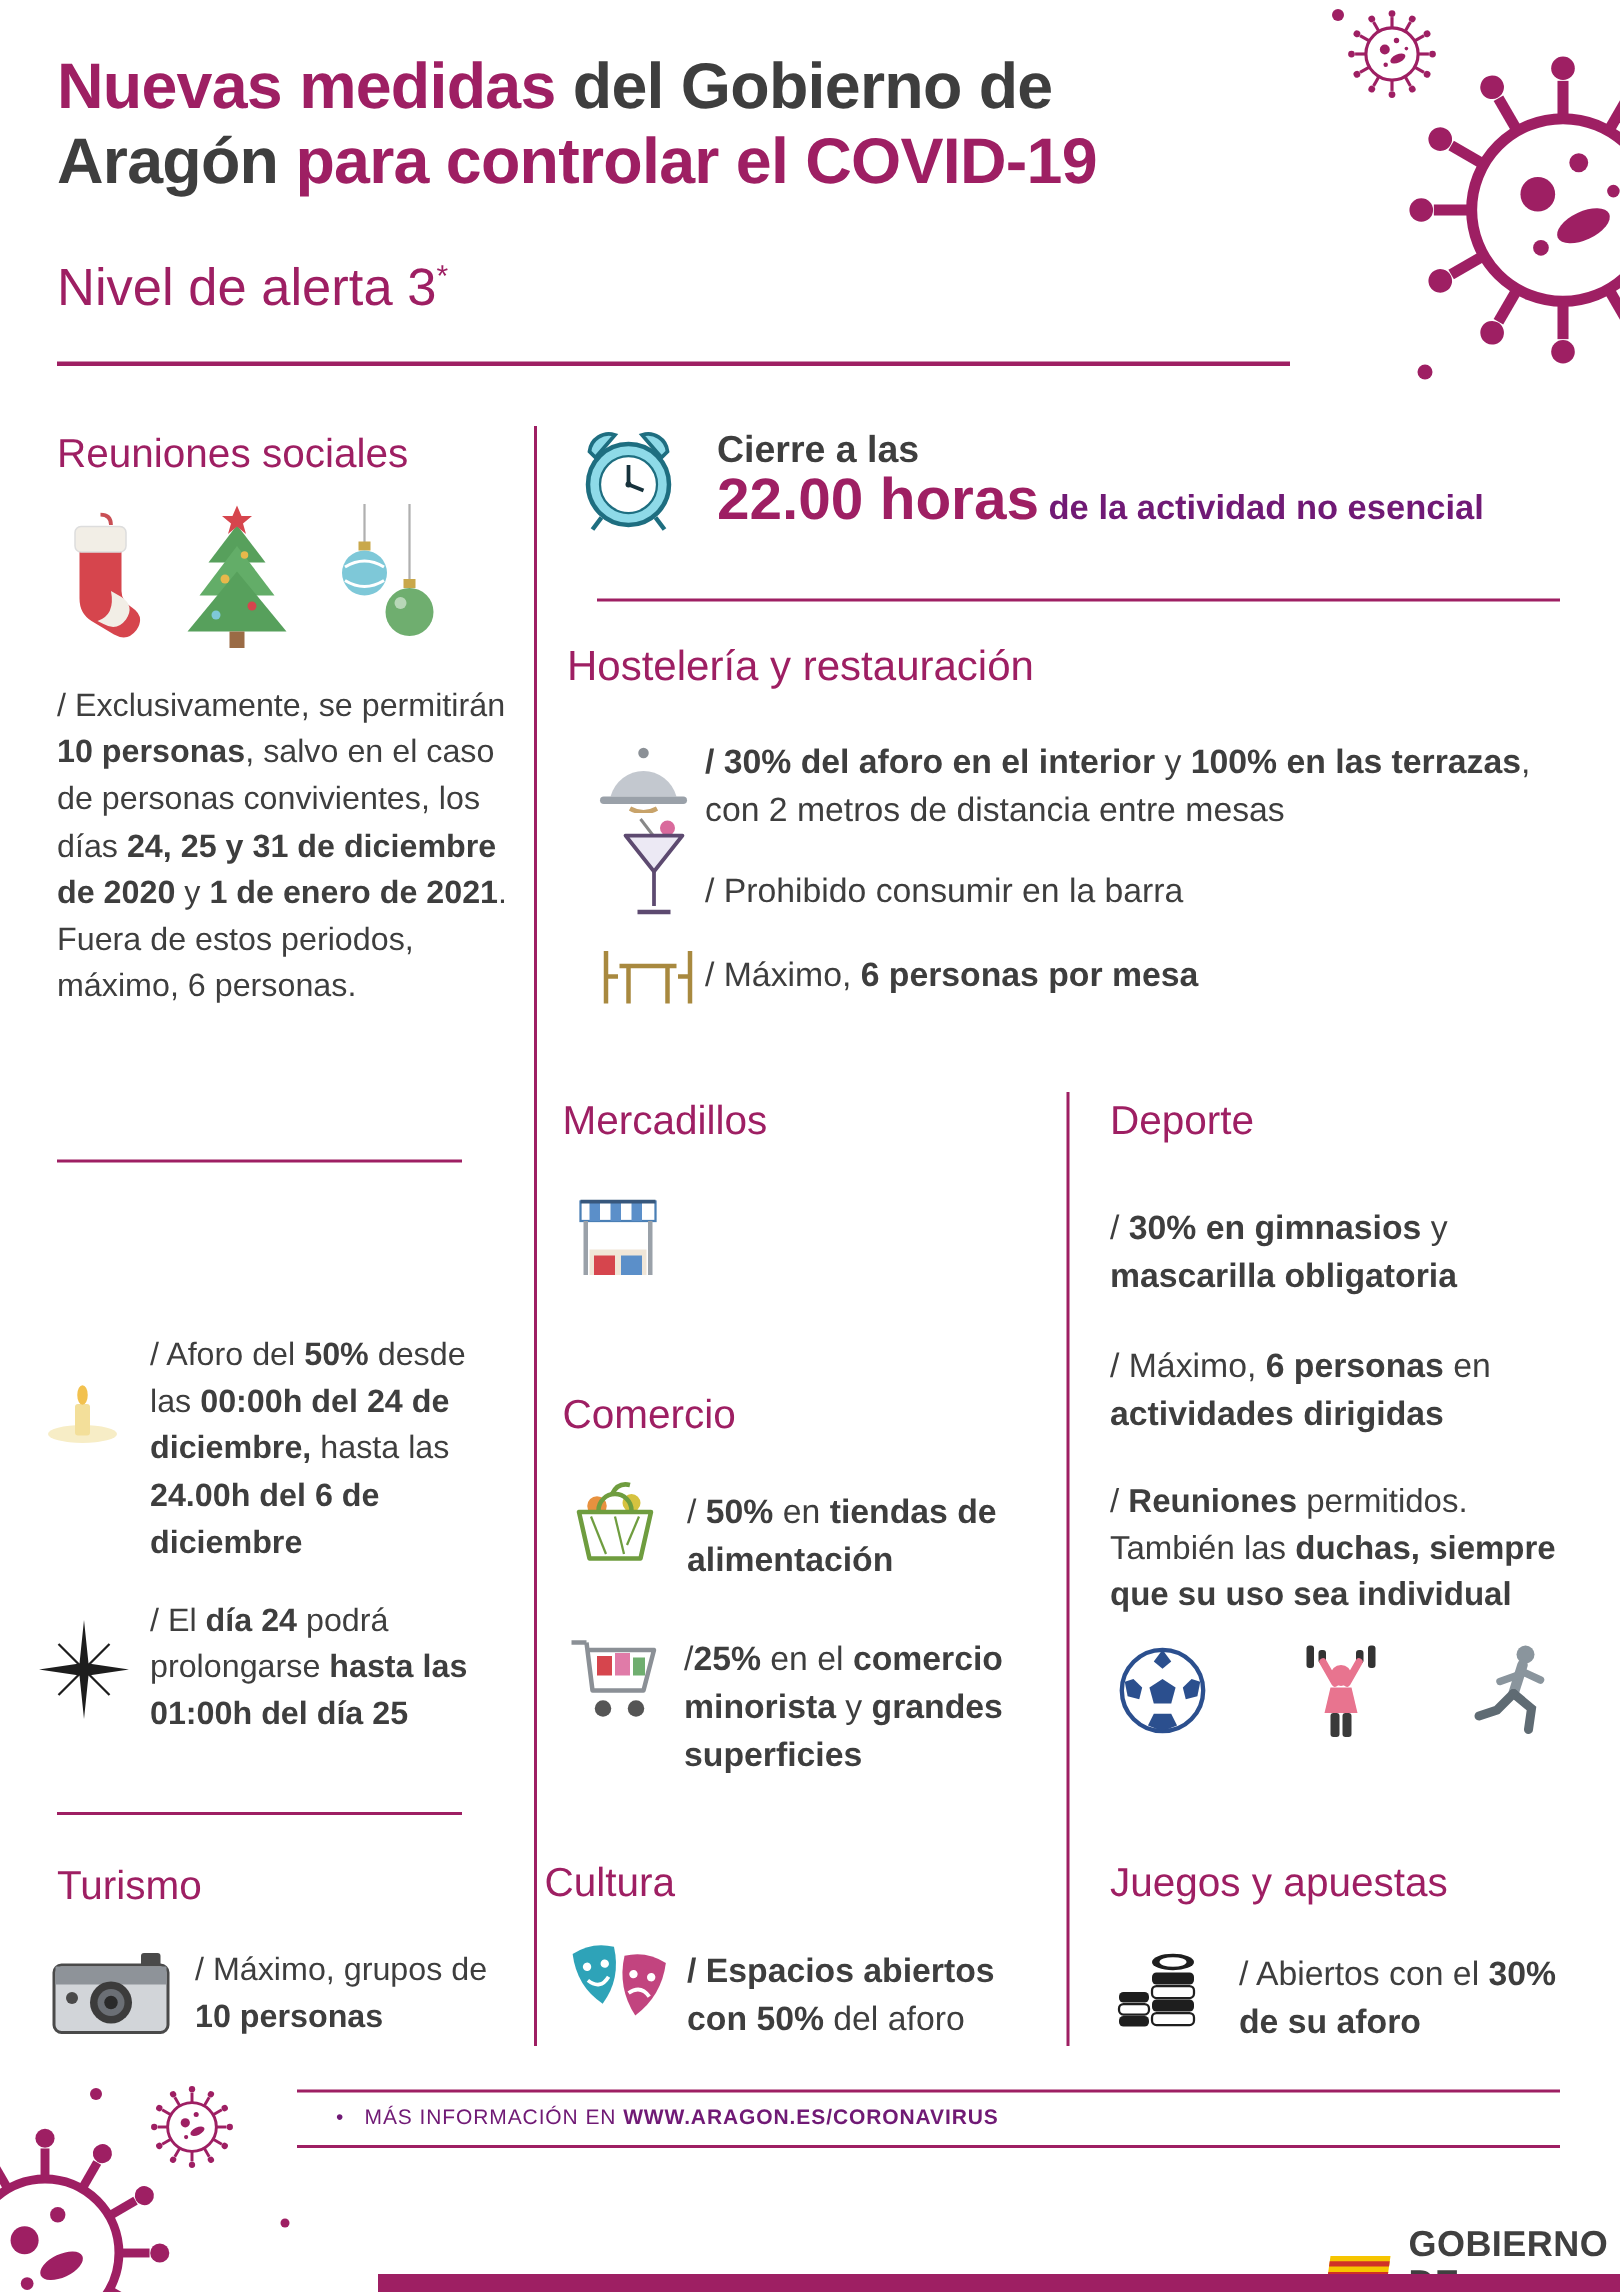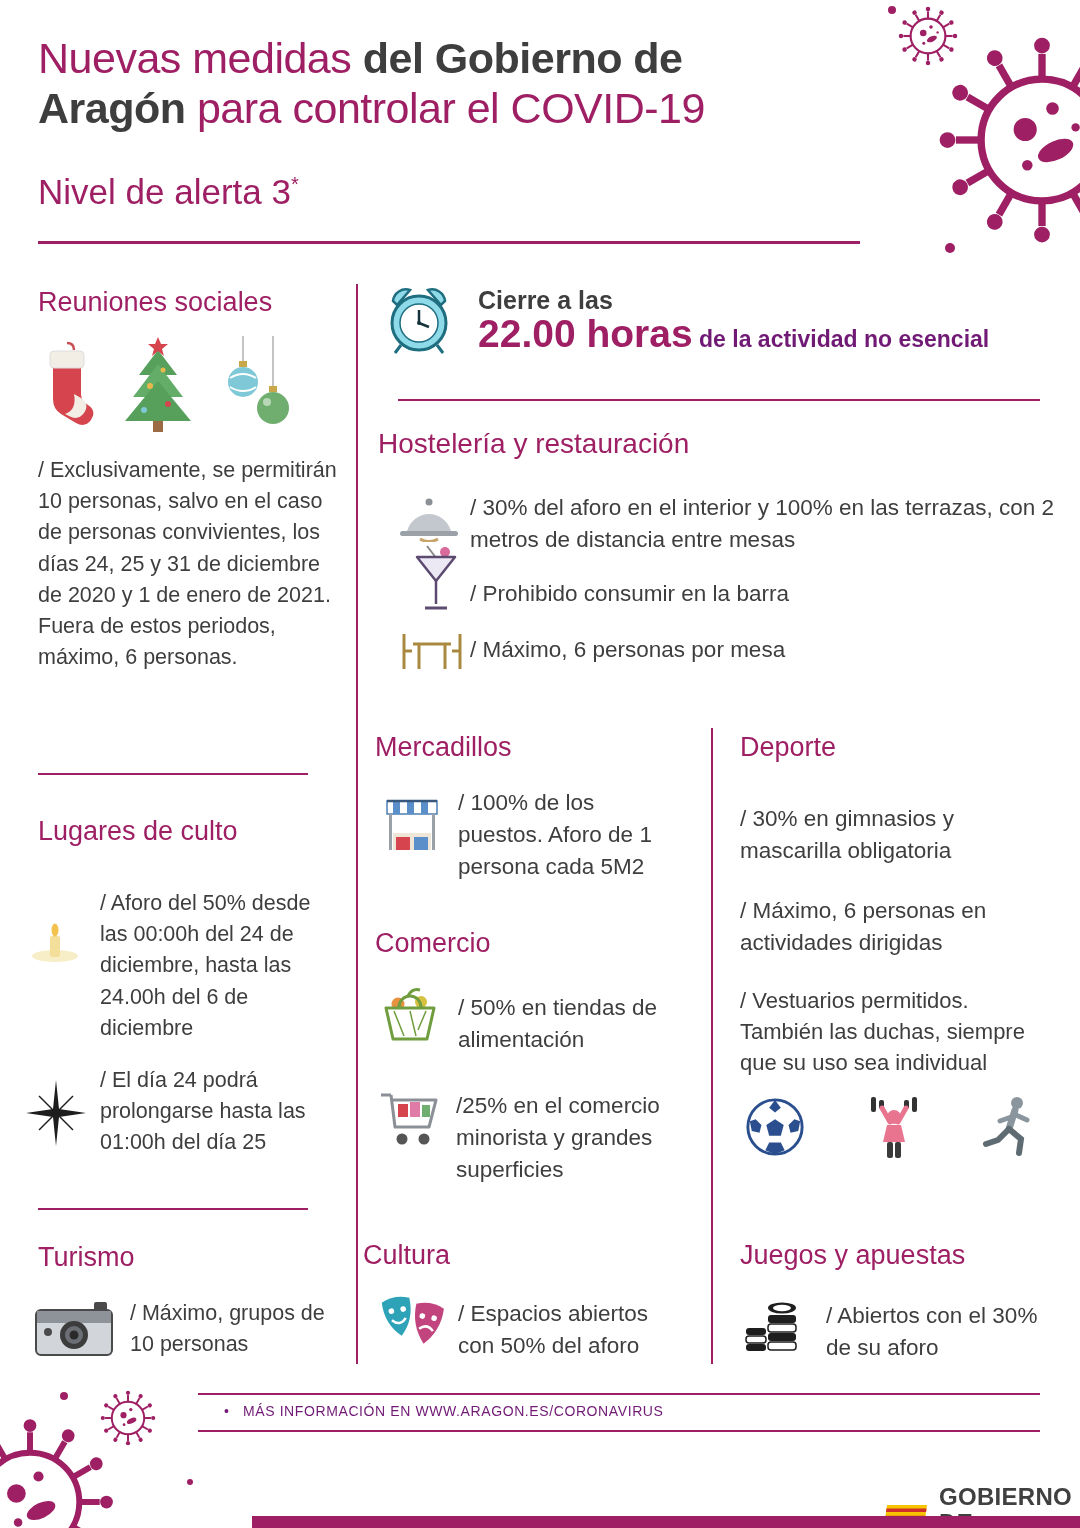--- a/index.html
+++ b/index.html
@@ -3,21 +3,21 @@
 <meta charset="utf-8">
 <style>
   * { margin:0; padding:0; box-sizing:border-box; }
   html,body { background:#fff; }
   .page {
     position:relative; width:1080px; height:1528px; background:#fff; overflow:hidden;
     font-family:"Liberation Sans", sans-serif; color:#3e3e3e;
   }
   .abs { position:absolute; }
   .accent { color:#9e1f63; }
-  b, .b { font-weight:normal; }
+  b, .b { font-weight:bold; }
   .title { font-size:43px; line-height:1.16; letter-spacing:-0.5px; color:#3e3e3e; }
   .alert { font-size:35px; color:#9e1f63; }
   .alert sup { font-size:20px; }
   .order { font-size:19px; font-style:italic; color:#4a4a4a; }
   .sec-title { font-size:27px; font-weight:normal; color:#9e1f63; }
   .body-text { font-size:21.5px; line-height:1.45; color:#3e3e3e; }
   .mid-text { font-size:22.5px; line-height:1.42; color:#3e3e3e; }
   .hrule { background:#9e1f63; }
   .vrule { background:#9e1f63; width:2px; }
   .closure-lead { font-size:25px; font-weight:bold; color:#3e3e3e; }
@@ -155,21 +155,20 @@
       </svg>
     </span>
   </div>
 
   <p class="abs body-text" style="left:38px; top:455px; width:300px;">
     <span>/ Exclusivamente, se permitirán </span><b>10 personas</b><span>, salvo en el caso de personas convivientes, los días </span><b>24, 25 y 31 de diciembre de 2020</b><span> y </span><b>1 de enero de 2021</b><span>. Fuera de estos periodos, máximo, 6 personas.</span>
   </p>
 
   <div class="abs hrule" style="left:38px; top:773px; width:270px; height:2px;"></div>
 
-  <h2 class="abs sec-title" style="left:38px; top:816px;">Lugares de culto</h2>
 
   <span class="abs" style="left:30px; top:920px;">
     <svg width="50" height="44" viewBox="0 0 50 44">
       <ellipse cx="25" cy="36" rx="23" ry="6" fill="#f7edc6"></ellipse>
       <rect x="20" y="16" width="10" height="21" rx="2" fill="#f3df9a"></rect>
       <ellipse cx="25" cy="10" rx="3.5" ry="6.5" fill="#f2c14e"></ellipse>
     </svg>
   </span>
   <p class="abs body-text" style="left:100px; top:888px; width:242px;">
     <span>/ Aforo del </span><b>50%</b><span> desde las </span><b>00:00h del 24 de diciembre,</b><span> hasta las </span><b>24.00h del 6 de diciembre</b>
@@ -275,23 +274,20 @@
       <rect x="24" y="8" width="7" height="13" fill="#5b8fc9"></rect>
       <rect x="38" y="8" width="7" height="13" fill="#5b8fc9"></rect>
       <line x1="4" y1="8" x2="54" y2="8" stroke="#37577c" stroke-width="2.5"></line>
       <rect x="6" y="21" width="3" height="36" fill="#9aa1a9"></rect>
       <rect x="49" y="21" width="3" height="36" fill="#9aa1a9"></rect>
       <rect x="10" y="40" width="38" height="17" fill="#f0e6d8"></rect>
       <rect x="13" y="44" width="14" height="13" fill="#d6454d"></rect>
       <rect x="31" y="44" width="14" height="13" fill="#5b8fc9"></rect>
     </svg>
   </span>
-  <p class="abs mid-text" style="left:458px; top:787px; width:218px;">
-    <span>/ </span><b>100% de los puestos.</b><span> Aforo de 1 persona cada 5M2</span>
-  </p>
 
   <h2 class="abs sec-title" style="left:375px; top:928px;">Comercio</h2>
 
   <span class="abs" style="left:380px; top:986px;">
     <svg width="60" height="56" viewBox="0 0 60 56">
       <circle cx="18" cy="18" r="6.5" fill="#e8913f"></circle>
       <circle cx="41" cy="16" r="6" fill="#d6c23f"></circle>
       <path d="M28 10 q4 -8 12 -6" stroke="#6f9d3f" stroke-width="3" fill="none"></path>
       <path d="M19 21 a11 11 0 0 1 22 0" fill="none" stroke="#6f9d3f" stroke-width="3"></path>
       <path d="M6 22 h48 l-7 31 h-34 Z" fill="#fff" stroke="#6f9d3f" stroke-width="3" stroke-linejoin="round"></path>
@@ -343,21 +339,21 @@
 
   <h2 class="abs sec-title" style="left:740px; top:732px;">Deporte</h2>
 
   <p class="abs mid-text" style="left:740px; top:803px; width:290px;">
     <span>/ </span><b>30% en gimnasios</b><span> y </span><b>mascarilla obligatoria</b>
   </p>
   <p class="abs mid-text" style="left:740px; top:895px; width:290px;">
     <span>/ Máximo, </span><b>6 personas</b><span> en </span><b>actividades dirigidas</b>
   </p>
   <p class="abs mid-text" style="left:740px; top:985px; width:312px; font-size:22px;">
-    <span>/ </span><b>Vestuarios</b><span> permitidos. También las </span><b>duchas, siempre que su uso sea individual</b>
+    <span>/ </span><b>Reuniones</b><span> permitidos. También las </span><b>duchas, siempre que su uso sea individual</b>
   </p>
 
   <div class="abs sports-row" style="left:744px; top:1095px; width:295px;">
     <span>
       <svg width="62" height="62" viewBox="0 0 64 64">
         <circle cx="32" cy="32" r="28" fill="#fff" stroke="#2b4f8e" stroke-width="3"></circle>
         <polygon points="32,24 41,30 38,41 26,41 23,30" fill="#2b4f8e"></polygon>
         <polygon points="32,4 38,12 32,17 26,12" fill="#2b4f8e"></polygon>
         <polygon points="58,26 56,36 48,38 46,30 52,24" fill="#2b4f8e"></polygon>
         <polygon points="6,26 8,36 16,38 18,30 12,24" fill="#2b4f8e"></polygon>

